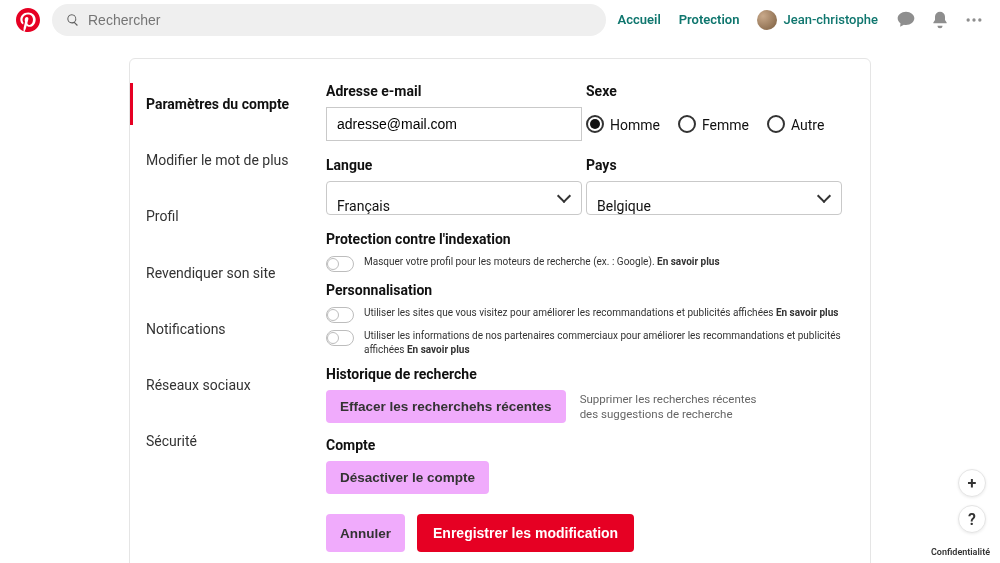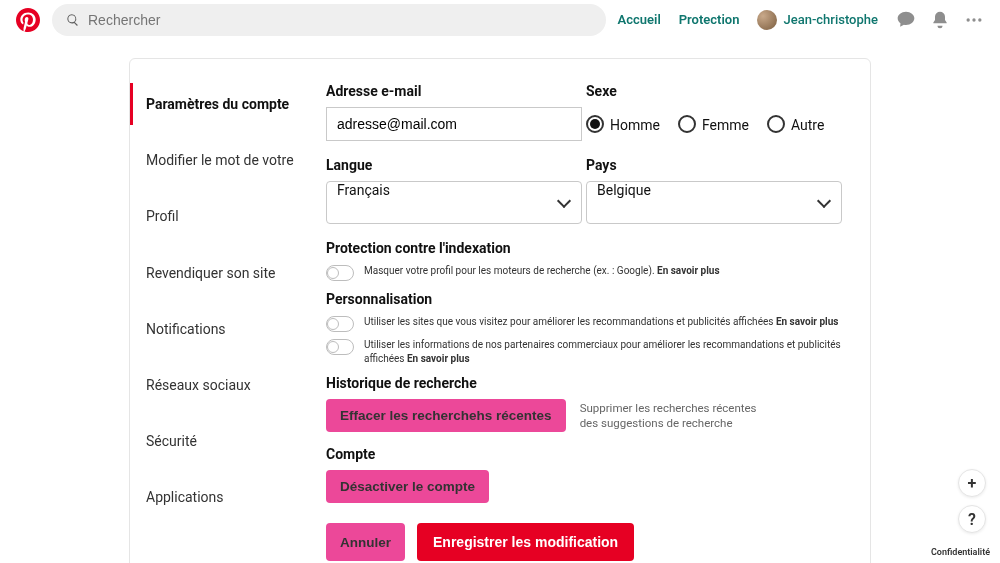--- a/index.html
+++ b/index.html
@@ -27,38 +27,38 @@
 .side-item { padding: 12px 18px 12px 16px; font-size: 14px; color: #333; cursor: pointer; line-height: 1.3; }
 .side-item.active { font-weight: 700; color: #111; border-left: 3px solid #e60023; padding-left: 13px; }
 .side-item + .side-item { margin-top: 14px; }
 
 
 .content { flex: 1; padding: 24px 28px 24px 8px; }
 .row { display: flex; gap: 4px; margin-bottom: 16px; }
 .col { flex: 1; }
 .label { font-weight: 700; font-size: 14px; margin-bottom: 8px; display: block; }
 .input-text { width: 100%; height: 34px; border: 1px solid #c9c9c9; border-radius: 0; padding: 0 10px; font-size: 14px; outline: none; }
-.select { width: 100%; height: 43px; border: 1px solid #c9c9c9; border-radius: 4px; padding: 0 10px; font-size: 14px; background: #fff; position: relative; display: flex; align-items: flex-start; cursor: pointer; }
+.select { width: 100%; height: 34px; border: 1px solid #c9c9c9; border-radius: 4px; padding: 0 10px; font-size: 14px; background: #fff; position: relative; display: flex; align-items: flex-end; cursor: pointer; }
 .select::after { content: ""; position: absolute; right: 12px; top: 50%; width: 8px; height: 8px; border-right: 2px solid #333; border-bottom: 2px solid #333; transform: translateY(-70%) rotate(45deg); }
 .radio-row { display: flex; align-items: center; gap: 18px; height: 34px; }
 .radio { display: flex; align-items: flex-end; gap: 6px; cursor: pointer; }
 .radio-circle { width: 18px; height: 18px; border: 2px solid #333; border-radius: 50%; display: flex; align-items: center; justify-content: center; }
 .radio.checked .radio-circle::after { content: ""; width: 10px; height: 10px; background: #111; border-radius: 50%; }
 .radio-label { font-size: 14px; }
 
 .section-title { font-weight: 700; font-size: 14px; margin: 10px 0 8px; }
 .toggle-row { display: flex; align-items: flex-start; gap: 10px; margin-bottom: 6px; font-size: 10px; line-height: 1.35; }
 .toggle-row.first { margin-top: 2px; }
 .toggle { width: 28px; height: 16px; border: 1.5px solid #bdbdbd; border-radius: 10px; position: relative; flex-shrink: 0; cursor: pointer; background: #fff; margin-top: 1px; }
 .toggle::after { content: ""; position: absolute; width: 12px; height: 12px; border-radius: 50%; background: #fff; border: 1.5px solid #bdbdbd; top: 50%; left: 0px; transform: translateY(-50%); box-sizing: border-box; }
 .toggle-text { flex: 1; color: #333; }
 .toggle-text b { font-weight: 700; }
 
 .hist-row { display: flex; align-items: center; gap: 14px; margin-top: 6px; }
-.btn-grey { background: #ec4899; border: none; border-radius: 4px; padding: 9px 14px; font-size: 13.5px; font-weight: 600; color: #333; cursor: pointer; }
+.btn-grey { background: #f0abfc; border: none; border-radius: 4px; padding: 9px 14px; font-size: 13.5px; font-weight: 600; color: #333; cursor: pointer; }
 .hist-desc { font-size: 11.5px; color: #666; line-height: 1.3; max-width: 190px; }
 
 .actions { display: flex; gap: 12px; margin-top: 20px; }
 .btn-red { background: #e60023; color: #fff; border: none; border-radius: 4px; padding: 11px 16px; font-size: 14px; font-weight: 700; cursor: pointer; }
 
 
 .float-btns { position: absolute; right: 14px; bottom: 30px; display: flex; flex-direction: column; gap: 8px; }
 .float-btn { width: 28px; height: 28px; border-radius: 50%; background: #fff; border: 1px solid #e5e5e5; display: flex; align-items: center; justify-content: center; font-size: 16px; font-weight: 600; color: #333; cursor: pointer; box-shadow: 0 1px 3px rgba(0,0,0,0.08); }
 .privacy-link { position: absolute; right: 10px; bottom: 6px; font-size: 9px; font-weight: 600; color: #333; cursor: pointer; }
 
@@ -103,27 +103,26 @@
             <circle cx="19" cy="12" r="2"></circle>
           </svg>
       </div>
     </div>
   </div>
 </div>
 
 <div class="card">
   <div class="sidebar">
     <div class="side-item active">Paramètres du compte</div>
-    <div class="side-item">Modifier le mot de votre</div>
+    <div class="side-item">Modifier le mot de plus</div>
     <div class="side-item">Profil</div>
     <div class="side-item">Revendiquer son site</div>
     <div class="side-item">Notifications</div>
     <div class="side-item">Réseaux sociaux</div>
     <div class="side-item">Sécurité</div>
-    <div class="side-item">Applications</div>
   </div>
 
   <div class="content">
     <div class="row">
       <div class="col">
         <span class="label">Adresse e-mail</span>
         <input class="input-text" value="adresse@mail.com" style="">
       </div>
       <div class="col">
         <span class="label">Sexe</span>

